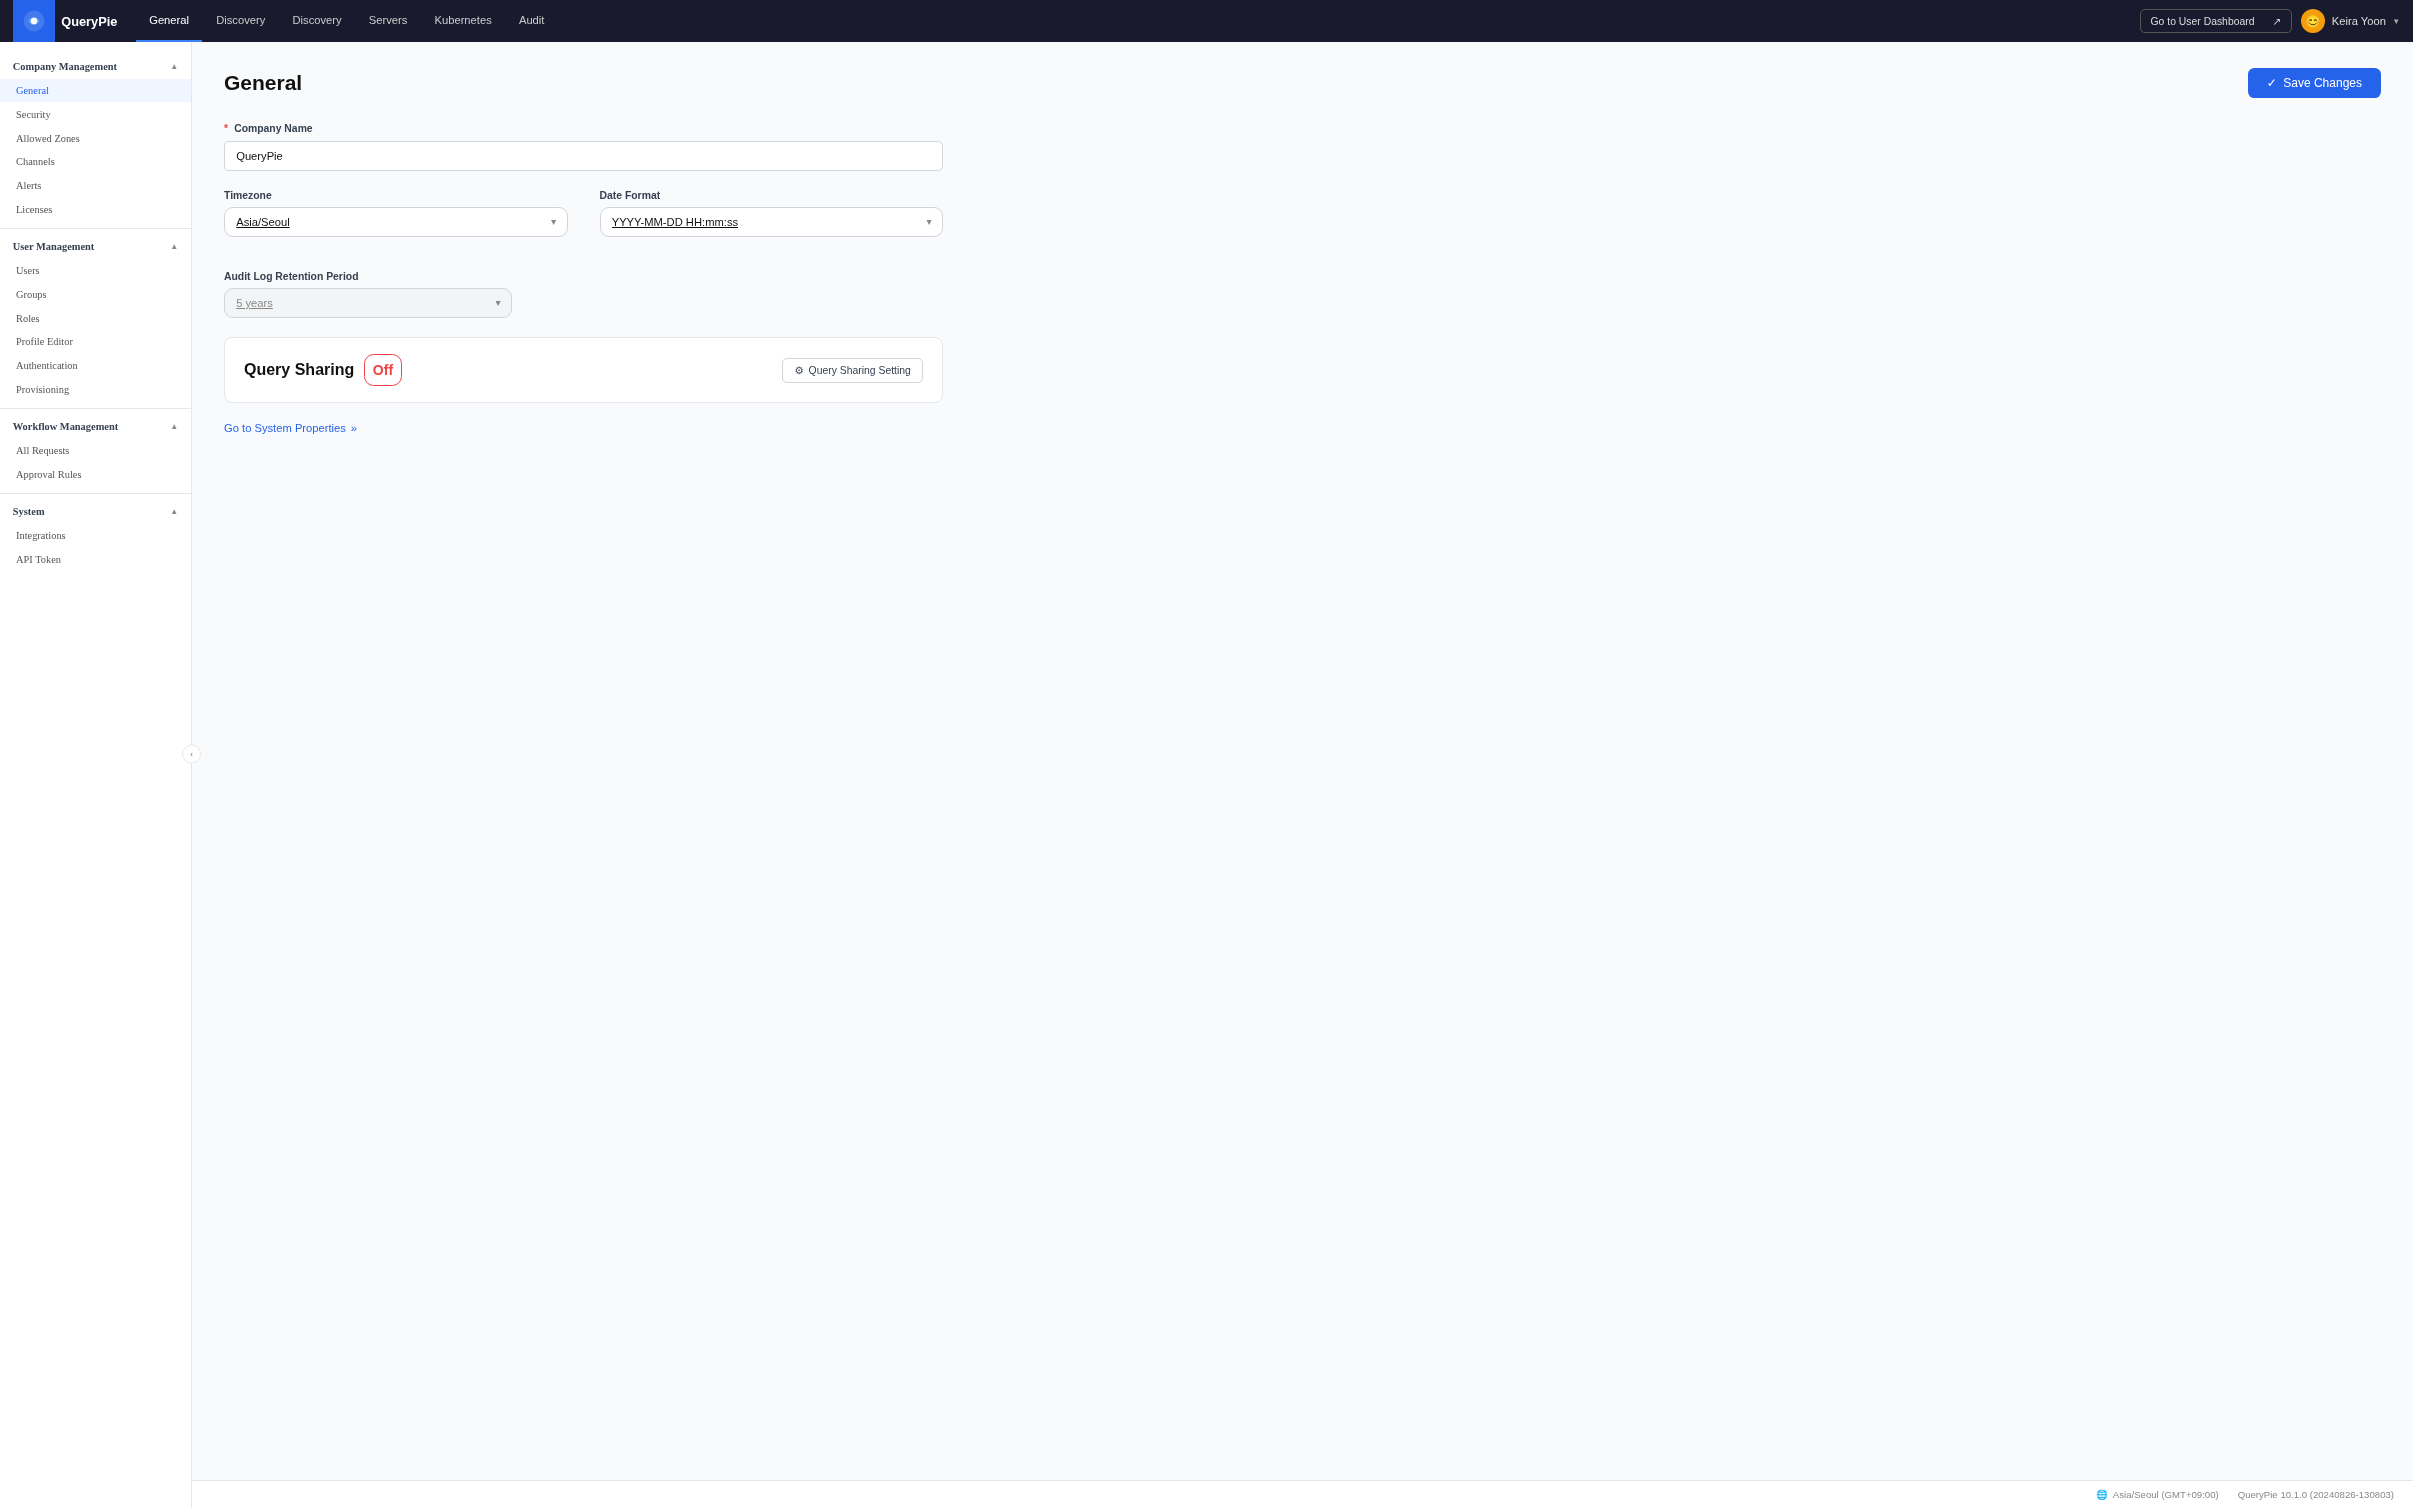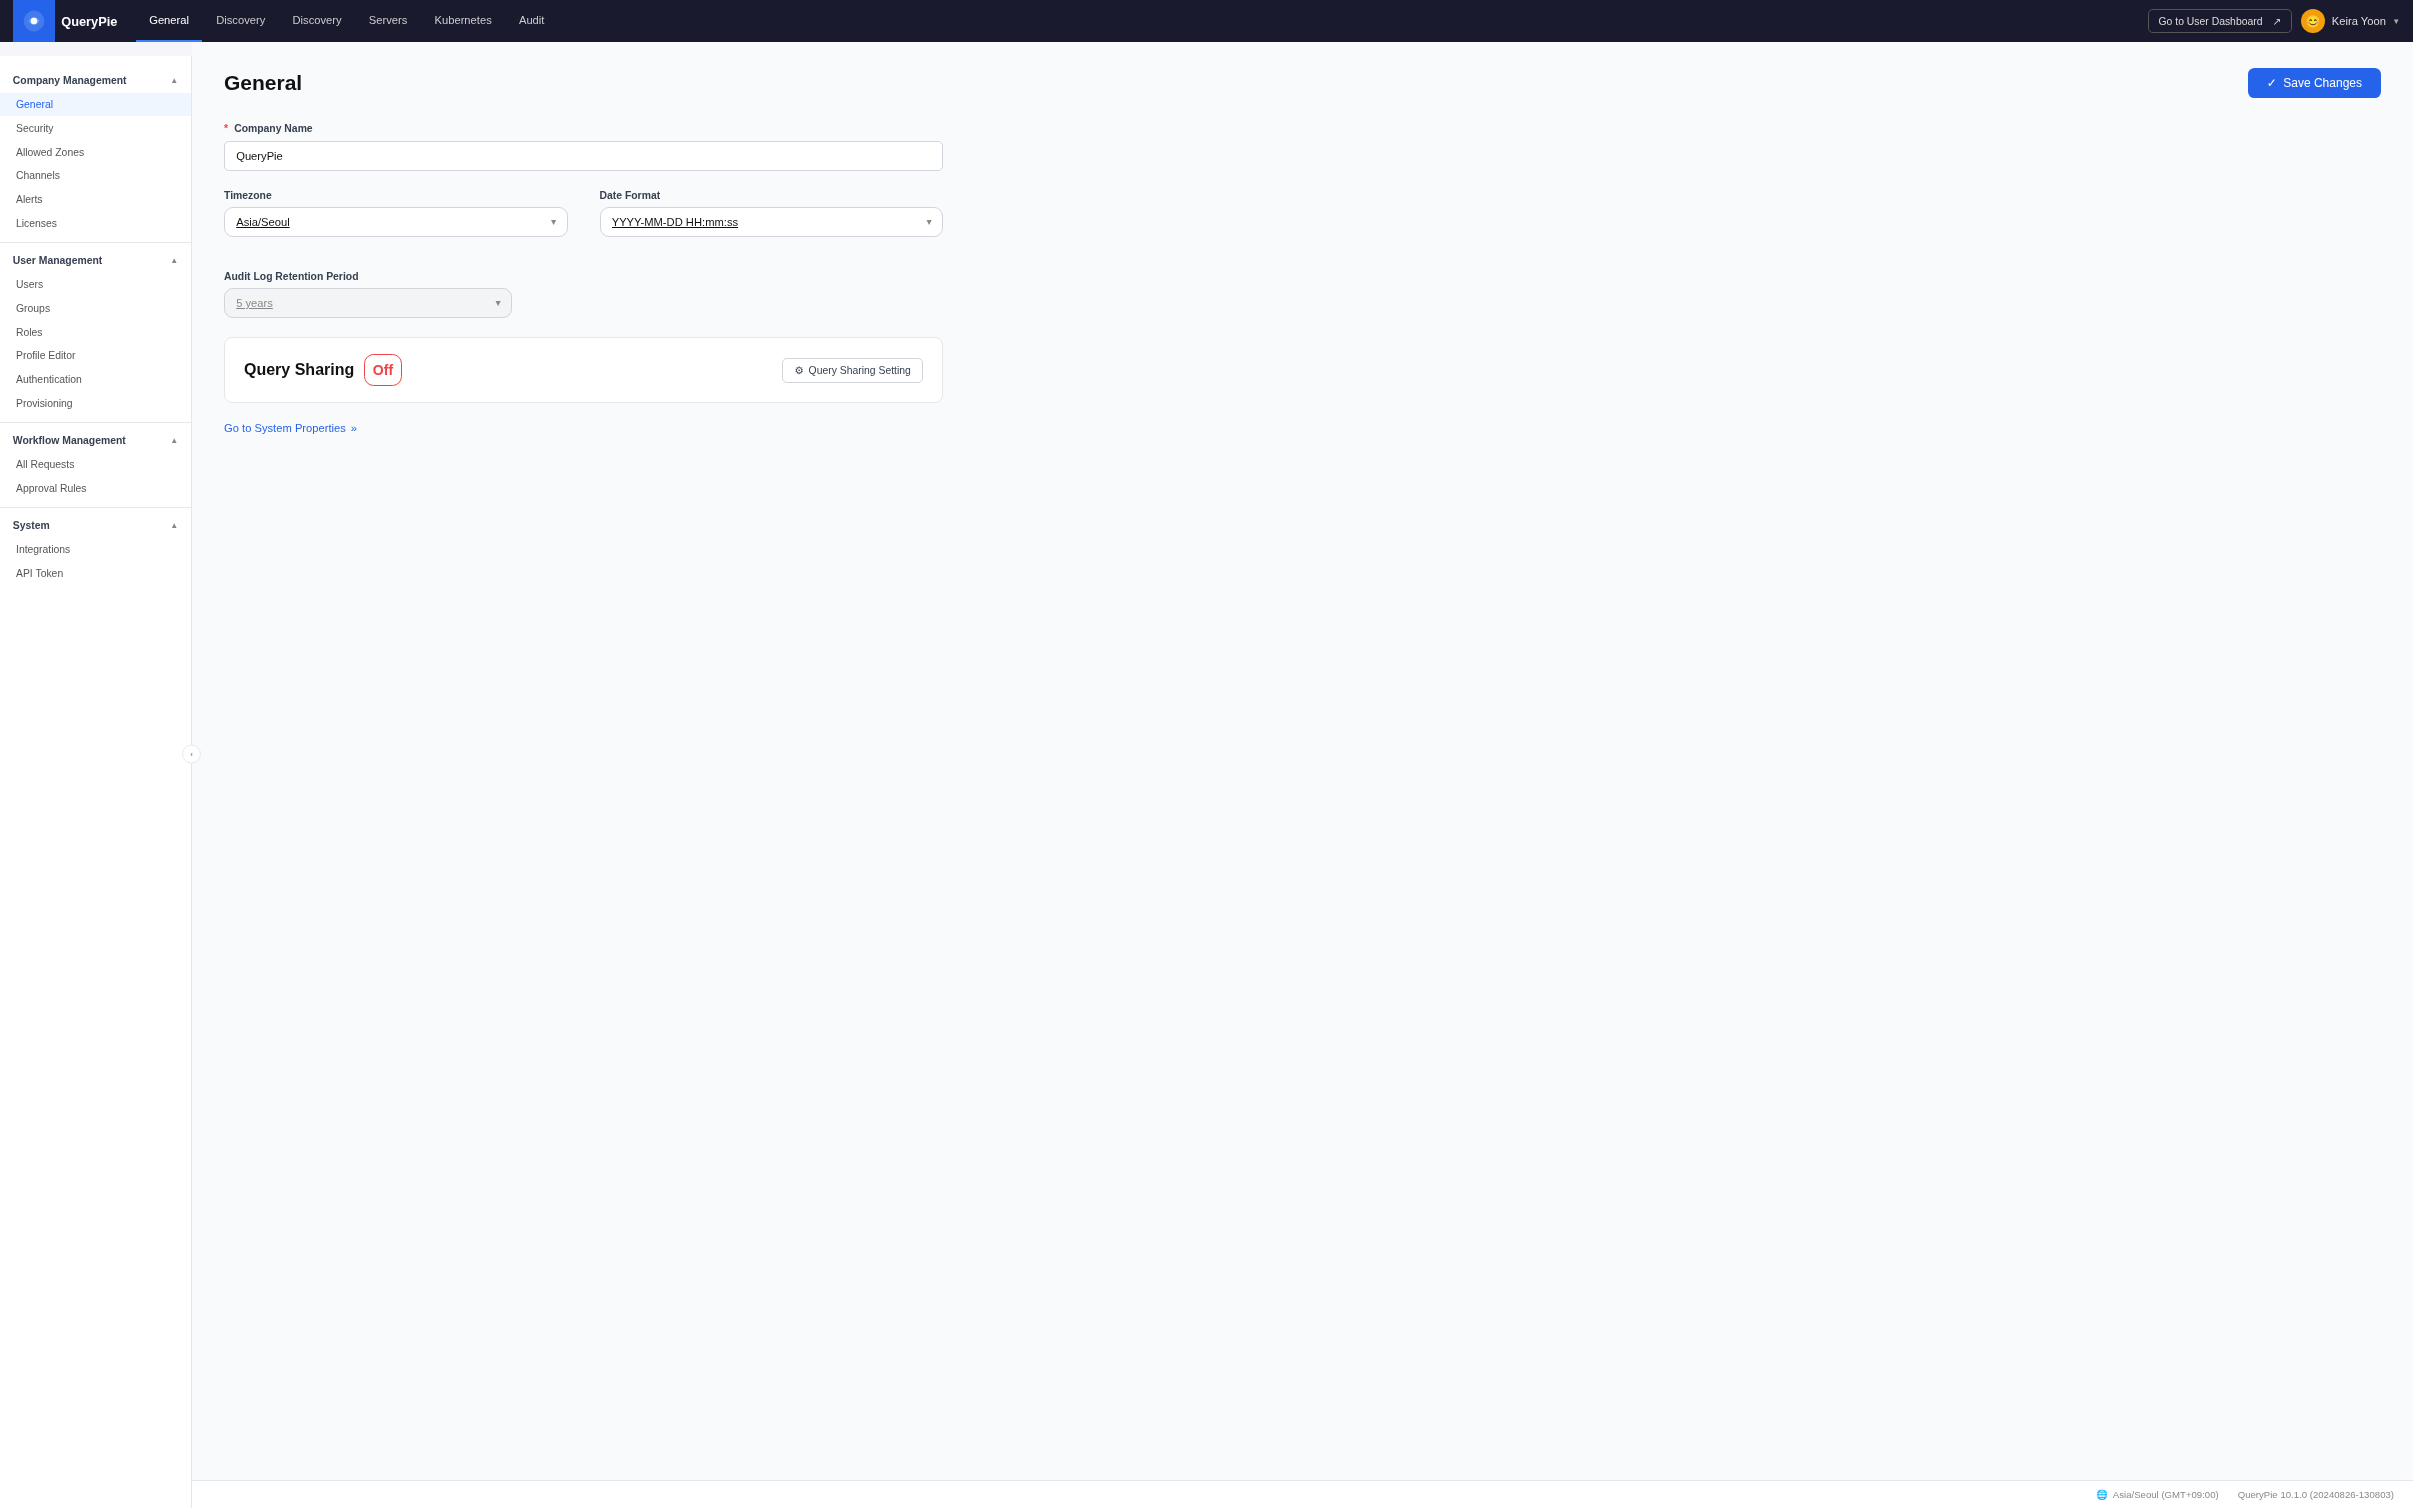--- a/index.html
+++ b/index.html
@@ -22,42 +22,42 @@
     }
     .nav-tabs { display: flex; align-items: center; gap: 1.6px; flex: 1; }
     .nav-tab {
       color: #ccc; font-size: 11.2px; padding: 0 12.8px; height: 42px;
       display: flex; align-items: center; cursor: pointer; border-bottom: 2.4px solid transparent;
       text-decoration: none;
     }
     .nav-tab.active { color: #fff; border-bottom: 2.4px solid #3b82f6; }
     .nav-right { display: flex; align-items: center; gap: 9.6px; margin-left: auto; }
     .btn-dashboard {
-      display: flex; align-items: center; gap: 10px;
+      display: flex; align-items: center; gap: 18px;
       border: 0.8px solid #555; color: #ddd; background: transparent;
       padding: 4.8px 9.6px; border-radius: 4.8px; cursor: pointer; font-size: 10.4px; white-space: nowrap;
     }
     .user-area {
       display: flex; align-items: center; gap: 6.4px; color: #ddd; cursor: pointer;
     }
     .avatar {
       width: 24px; height: 24px; border-radius: 50%; background: #f59e0b;
       display: flex; align-items: center; justify-content: center; font-size: 12.8px;
     }
     .user-name { color: #ddd; font-size: 11.2px; }
     .chevron-down { font-size: 8px; color: #aaa; }
 
     
     .layout { display: flex; margin-top: 42px; min-height: calc(100vh - 42px); }
 
     
     .sidebar {
       width: 192px; background: #fff; border-right: 0.8px solid #e5e7eb;
-      padding: 12.8px 0; position: fixed; top: 56px; bottom: 0;
-      overflow-y: auto; z-index: 50;
+      padding: 12.8px 0; position: fixed; top: 42px; bottom: 0;
+      overflow-y: auto; z-index: 50; font-family: Liberation Serif, serif;
     }
     .sidebar-section-header {
       display: flex; align-items: center; justify-content: space-between;
       padding: 6.4px 12.8px; font-size: 10.4px; font-weight: 600; color: #374151; cursor: pointer;
     }
     .sidebar-section-header .chevron { font-size: 8px; color: #888; }
     .sidebar-item {
       padding: 6.4px 16px; font-size: 10.4px; color: #555; cursor: pointer;
       border-radius: 0; display: block;
     }

